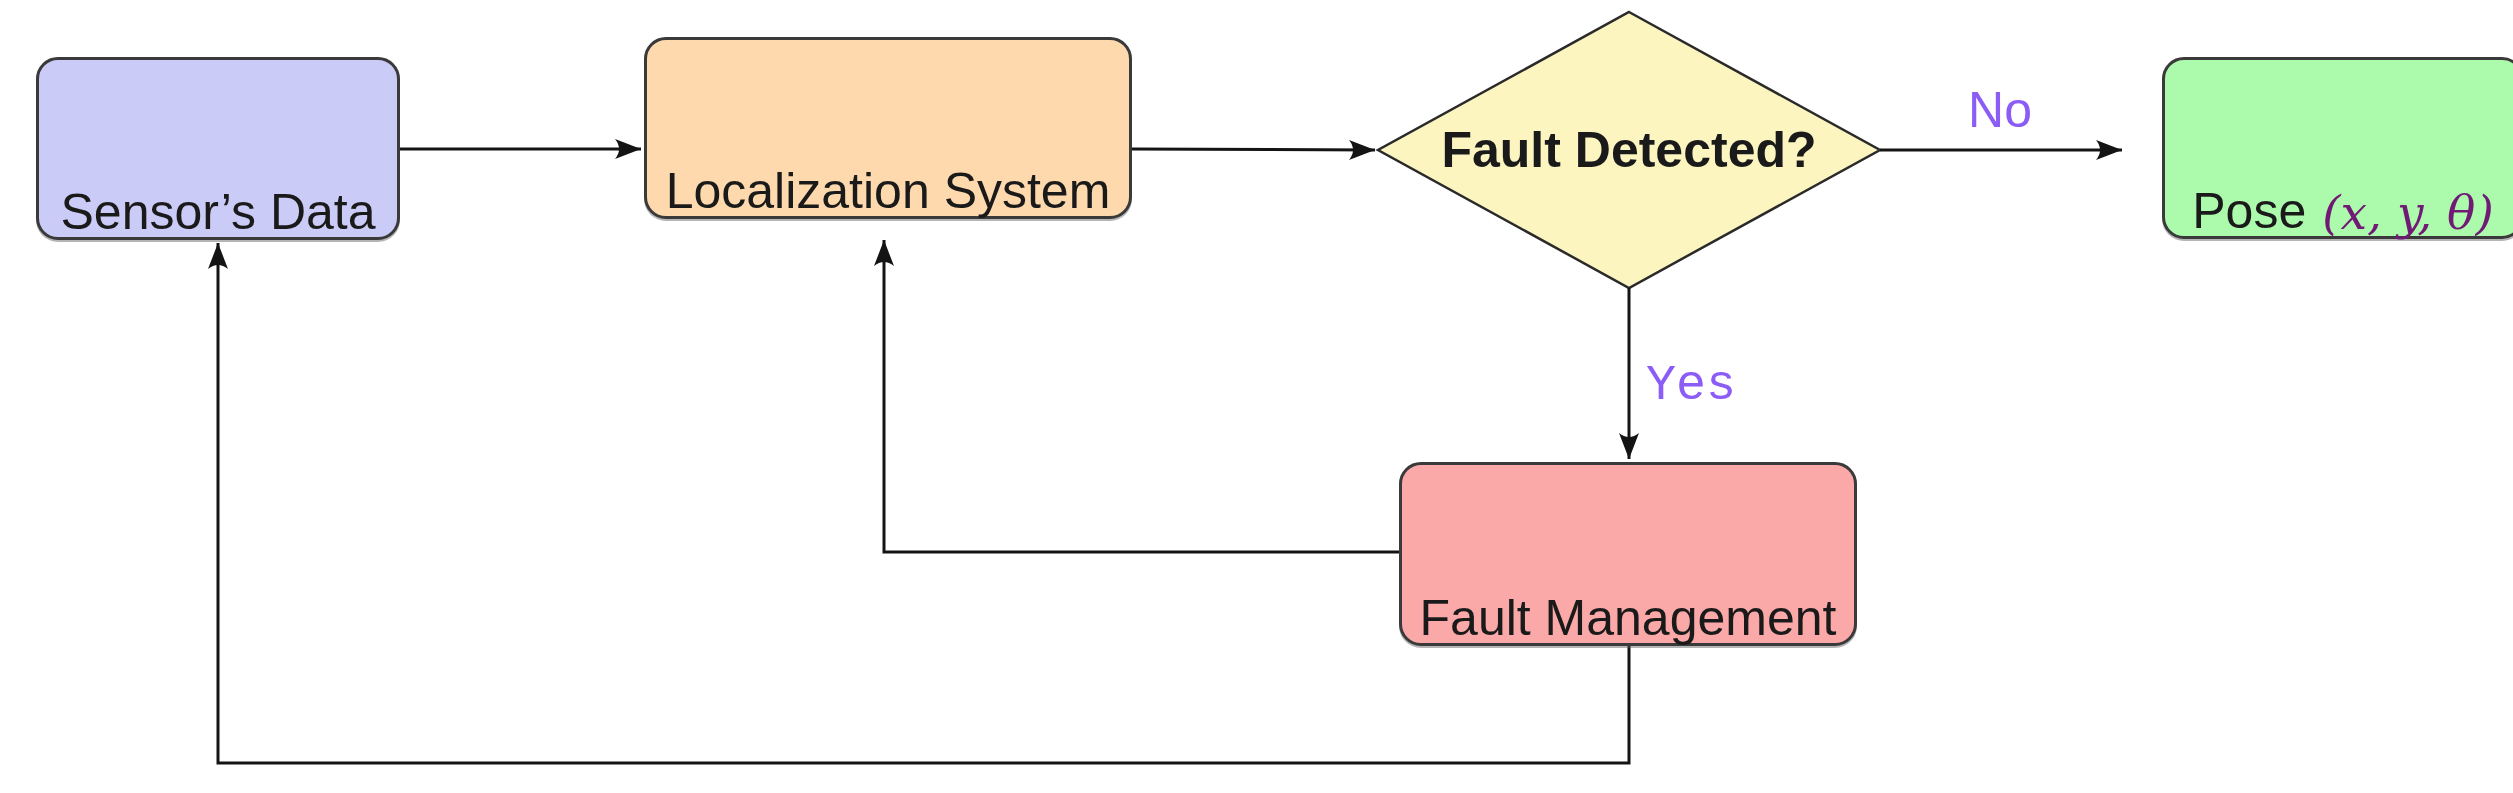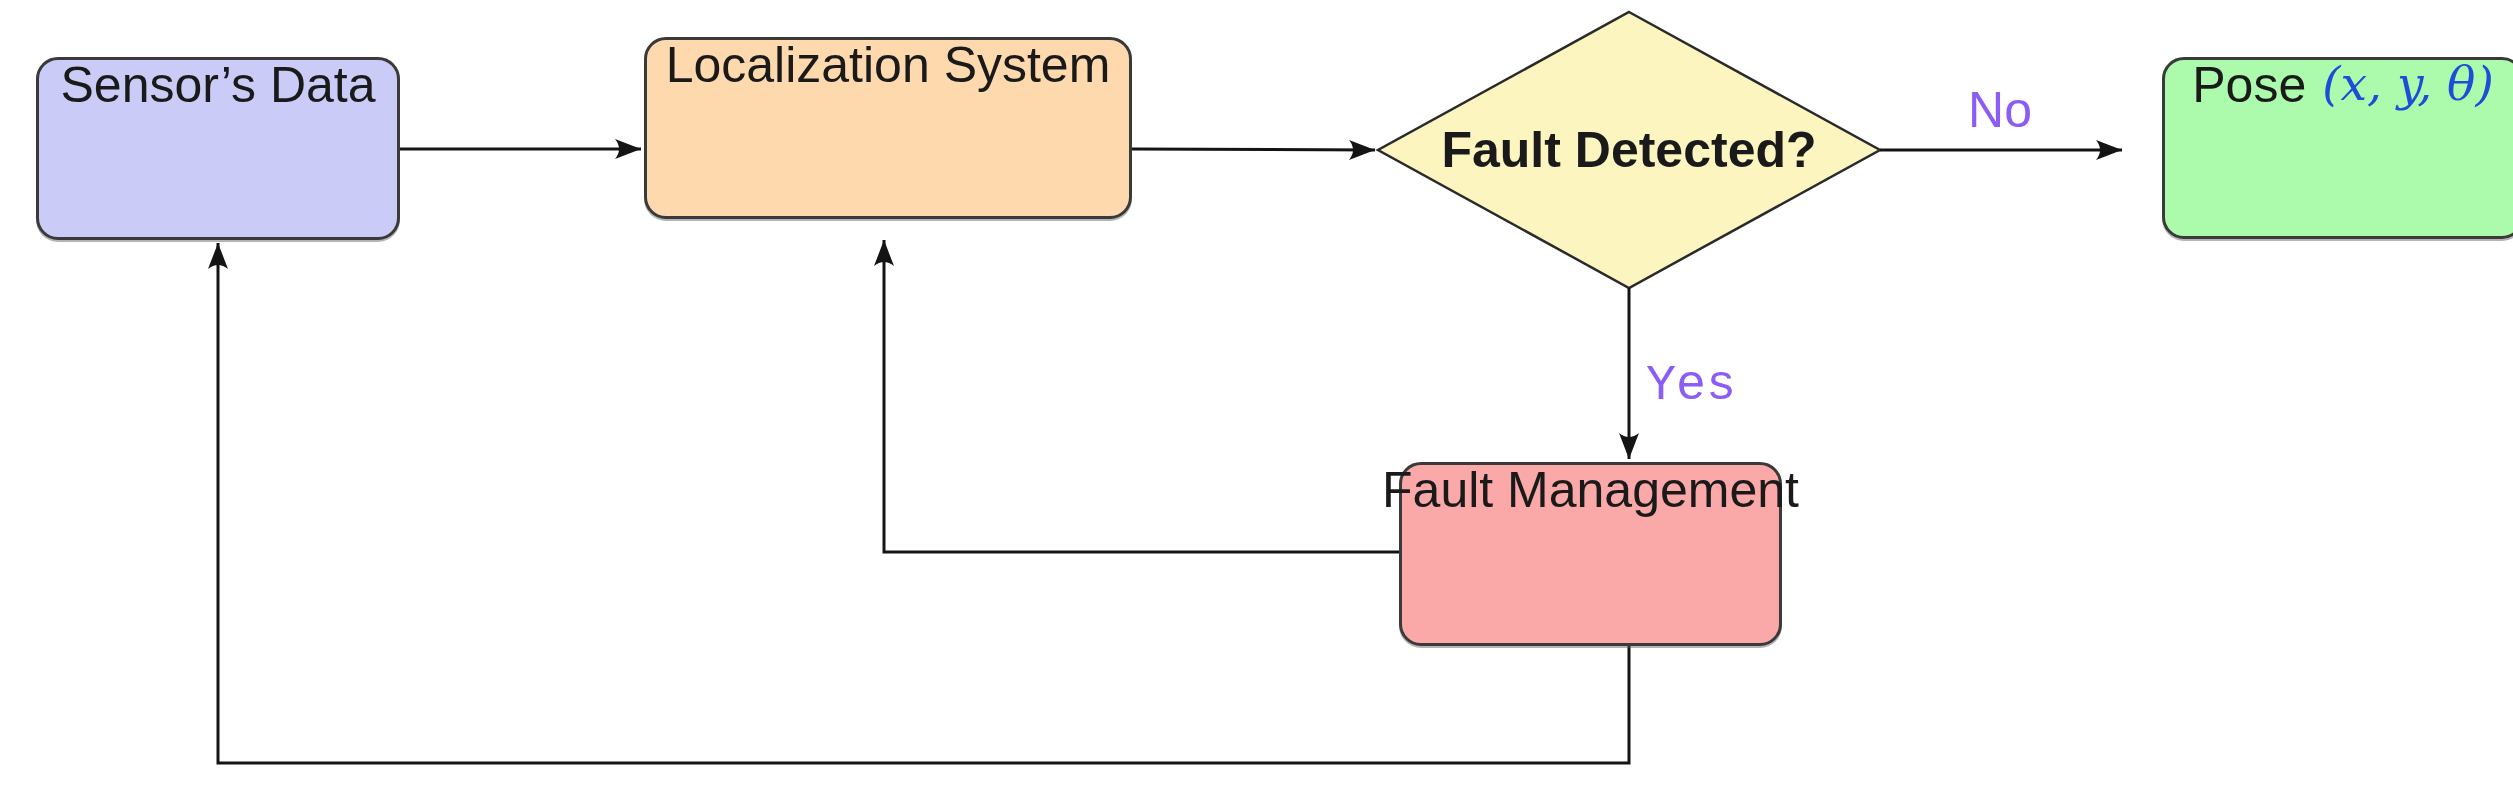--- a/index.html
+++ b/index.html
@@ -30,43 +30,43 @@
   .diamond-shape {
     stroke: #2a2a2a;
     stroke-width: 2.5;
   }
   .node {
     position: absolute;
     box-sizing: border-box;
     border: 3px solid #3a3a3a;
     border-radius: 22px;
     display: flex;
-    align-items: flex-start;
+    align-items: flex-end;
     justify-content: center;
     box-shadow: 0 2px 0 rgba(90,90,90,0.45);
   }
   .node-label {
     font-size: 50px;
     color: #1a1a1a;
     white-space: nowrap;
     line-height: 1;
   }
   .math-label {
     font-family: "DejaVu Serif", "Liberation Serif", serif;
     font-style: italic;
     font-size: 47px;
-    color: #1d4ed8;
+    color: #701a75;
     white-space: nowrap;
     margin-left: 16px;
     line-height: 1;
   }
   .node-sensor       { left: 36px;   top: 57px;  width: 364px; height: 183px; }
   .node-localization { left: 644px;  top: 37px;  width: 488px; height: 182px; }
   .node-pose         { left: 2125px; top: 57px;  width: 362px; height: 182px; }
-  .node-fault-mgmt   { left: 1399px; top: 462px; width: 383px; height: 184px; }
+  .node-fault-mgmt   { left: 1399px; top: 462px; width: 458px; height: 184px; }
   .diamond-label {
     position: absolute;
     left: 1378px;
     top: 124px;
     width: 502px;
     height: 52px;
     display: flex;
     align-items: center;
     justify-content: center;
     font-size: 50px;

